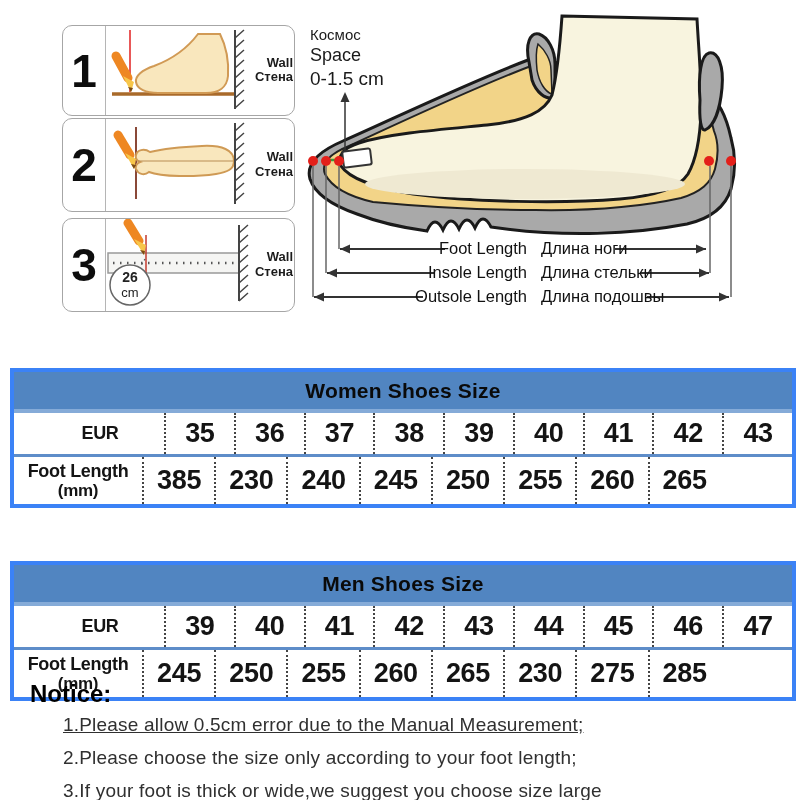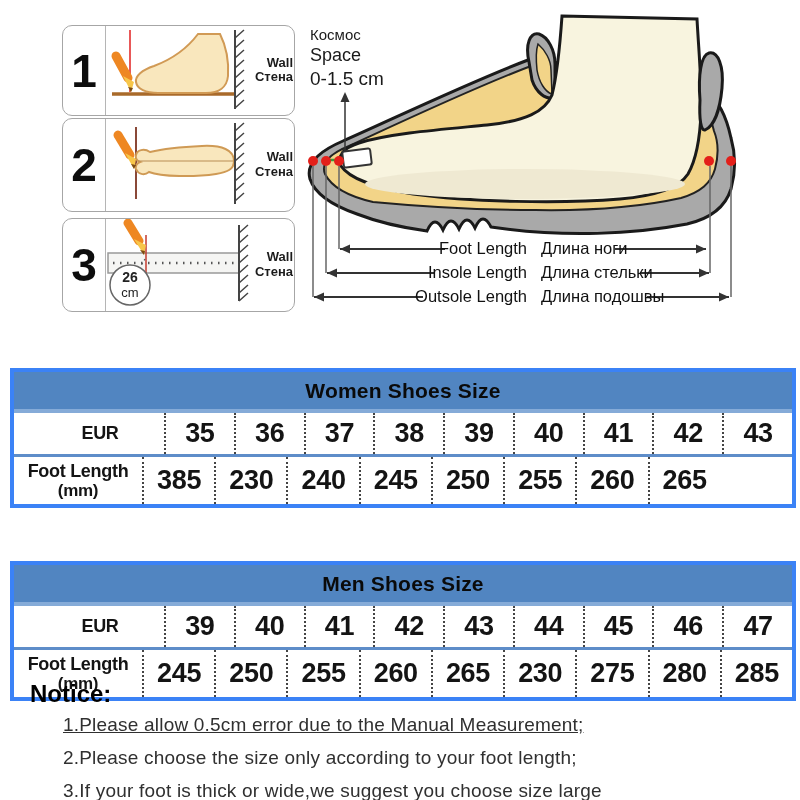--- a/index.html
+++ b/index.html
@@ -278,21 +278,20 @@
       <span>Foot Length</span>
       <span class="l2">(mm)</span>
     </div>
     <div class="cell">245</div>
     <div class="cell">250</div>
     <div class="cell">255</div>
     <div class="cell">260</div>
     <div class="cell">265</div>
     <div class="cell">230</div>
     <div class="cell">275</div>
-    <div class="cell">280</div>
     <div class="cell">285</div>
   </div>
 </div>
 
 <div class="notice-title">Notice:</div>
 <div class="notice-item" style="top:714px;text-decoration:underline;">1.Please allow 0.5cm error due to the Manual Measurement;</div>
 <div class="notice-item" style="top:747px;">2.Please choose the size only according to your foot length;</div>
 <div class="notice-item" style="top:780px;">3.If your foot is thick or wide,we suggest you choose size large</div>
 
 </body></html>

